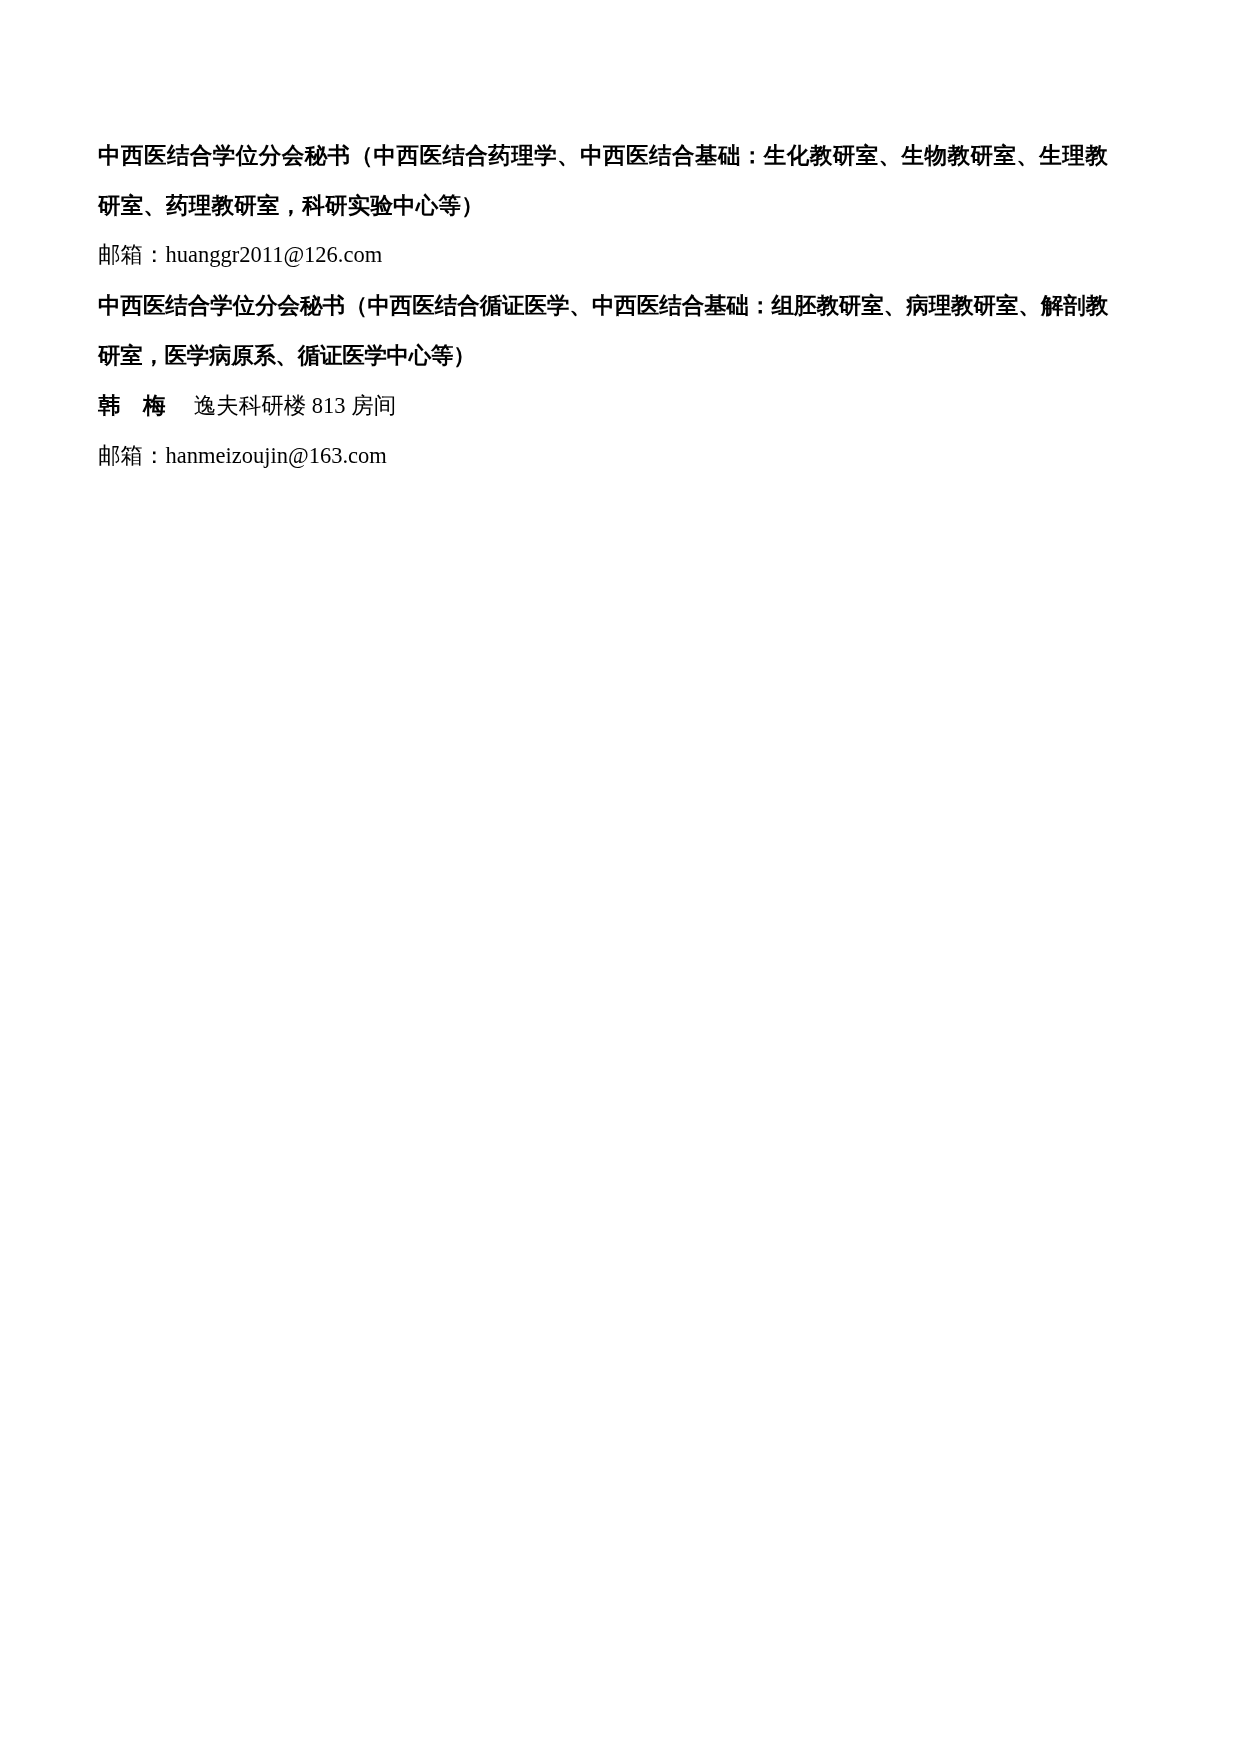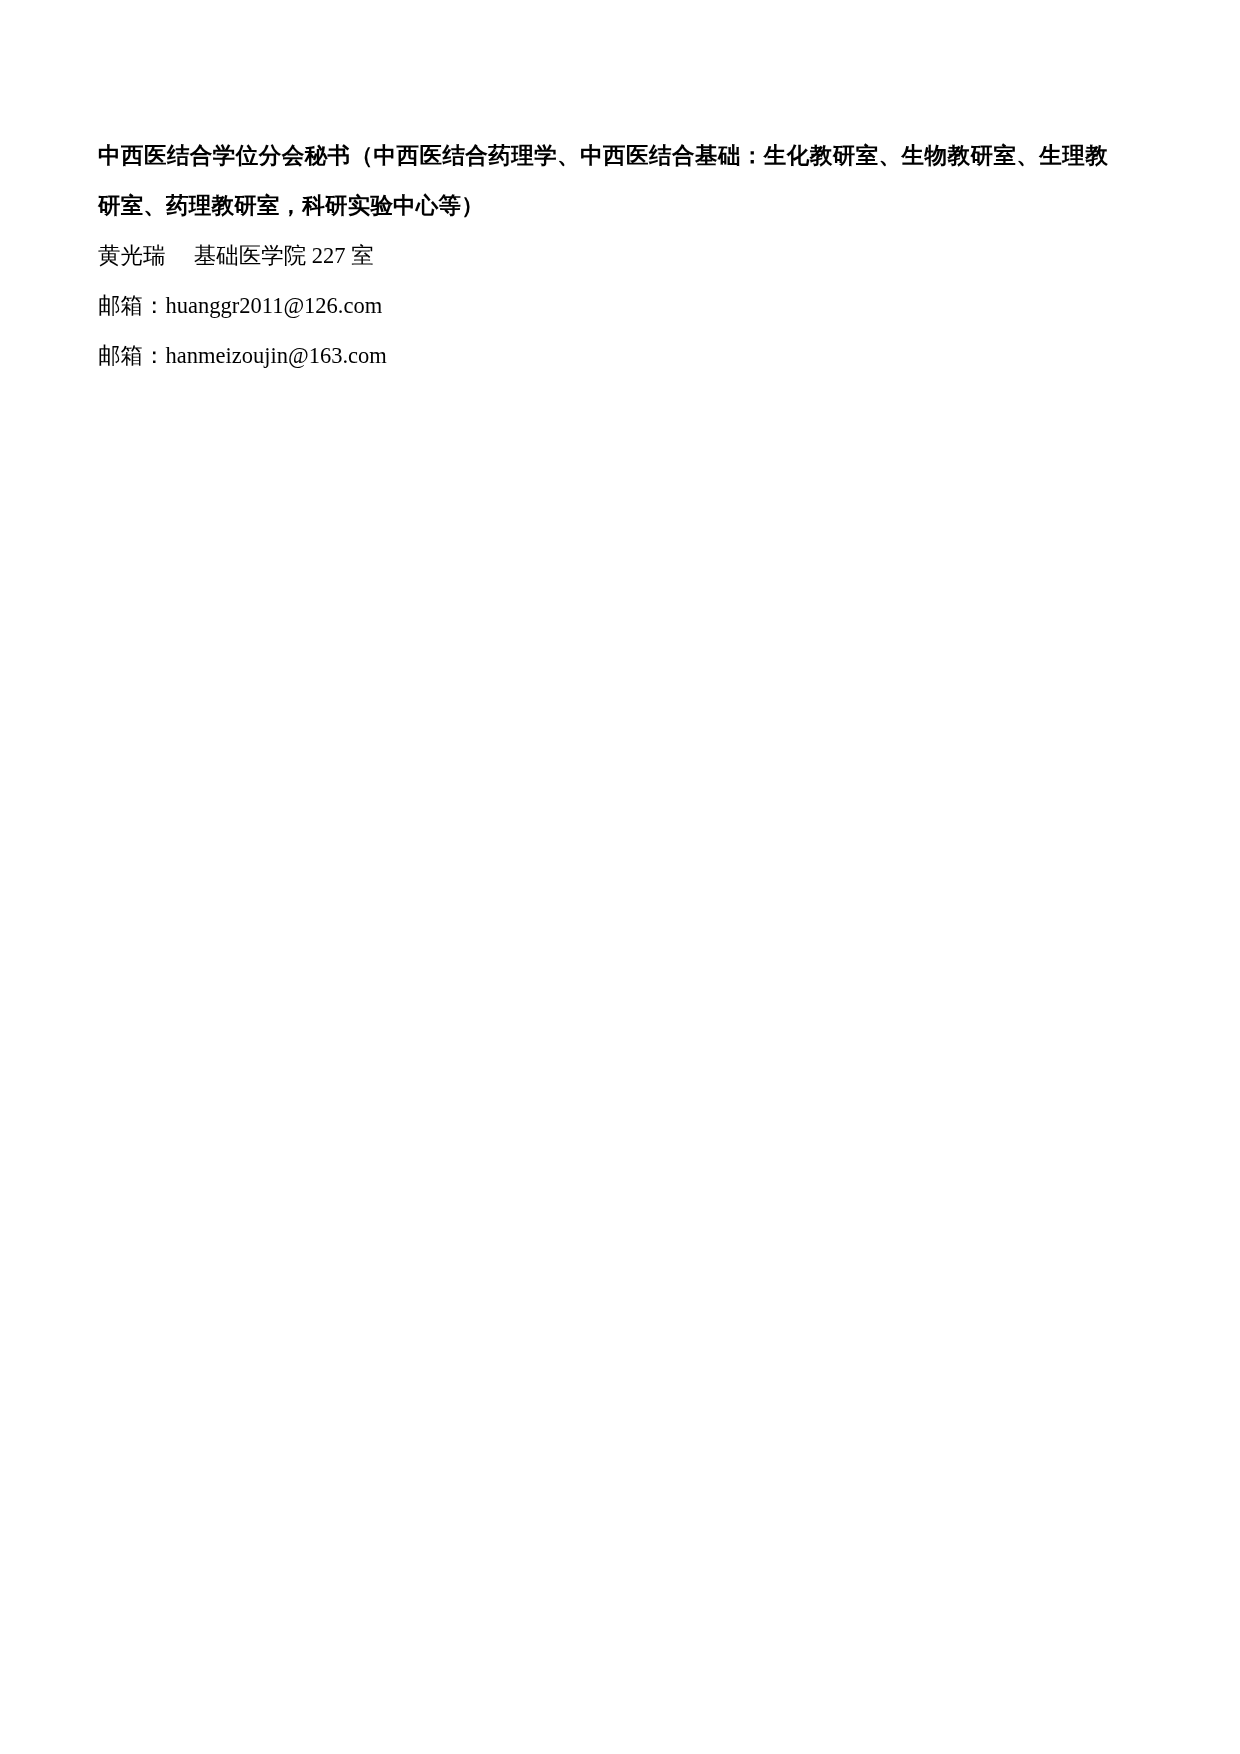--- a/index.html
+++ b/index.html
@@ -62,22 +62,23 @@
   }
 </style>
 </head>
 <body>
 
 <div class="page">
   <div class="content">
 
     <div class="block">
       <p class="heading">中西医结合学位分会秘书（中西医结合药理学、中西医结合基础：生化教研室、生物教研室、生理教研室、药理教研室，科研实验中心等）</p>
-      <p class="line"><span class="name">黄光瑞</span><span>　 </span><span>基础医学院 227 室</span></p>
       <p class="line"><span>邮箱：</span><span>huanggr2011@126.com</span></p>
     </div>
 
     <div class="block">
+      <p class="heading tight">中西医结合学位分会秘书（中西医结合循证医学、中西医结合基础：组胚教研室、病理教研室、解剖教研室，医学病原系、循证医学中心等）</p>
+      <p class="line"><span class="name b">韩　梅</span><span>　 </span><span>逸夫科研楼 813 房间</span></p>
       <p class="line"><span>邮箱：</span><span>hanmeizoujin@163.com</span></p>
     </div>
 
   </div>
 </div>
 
 </body></html>

